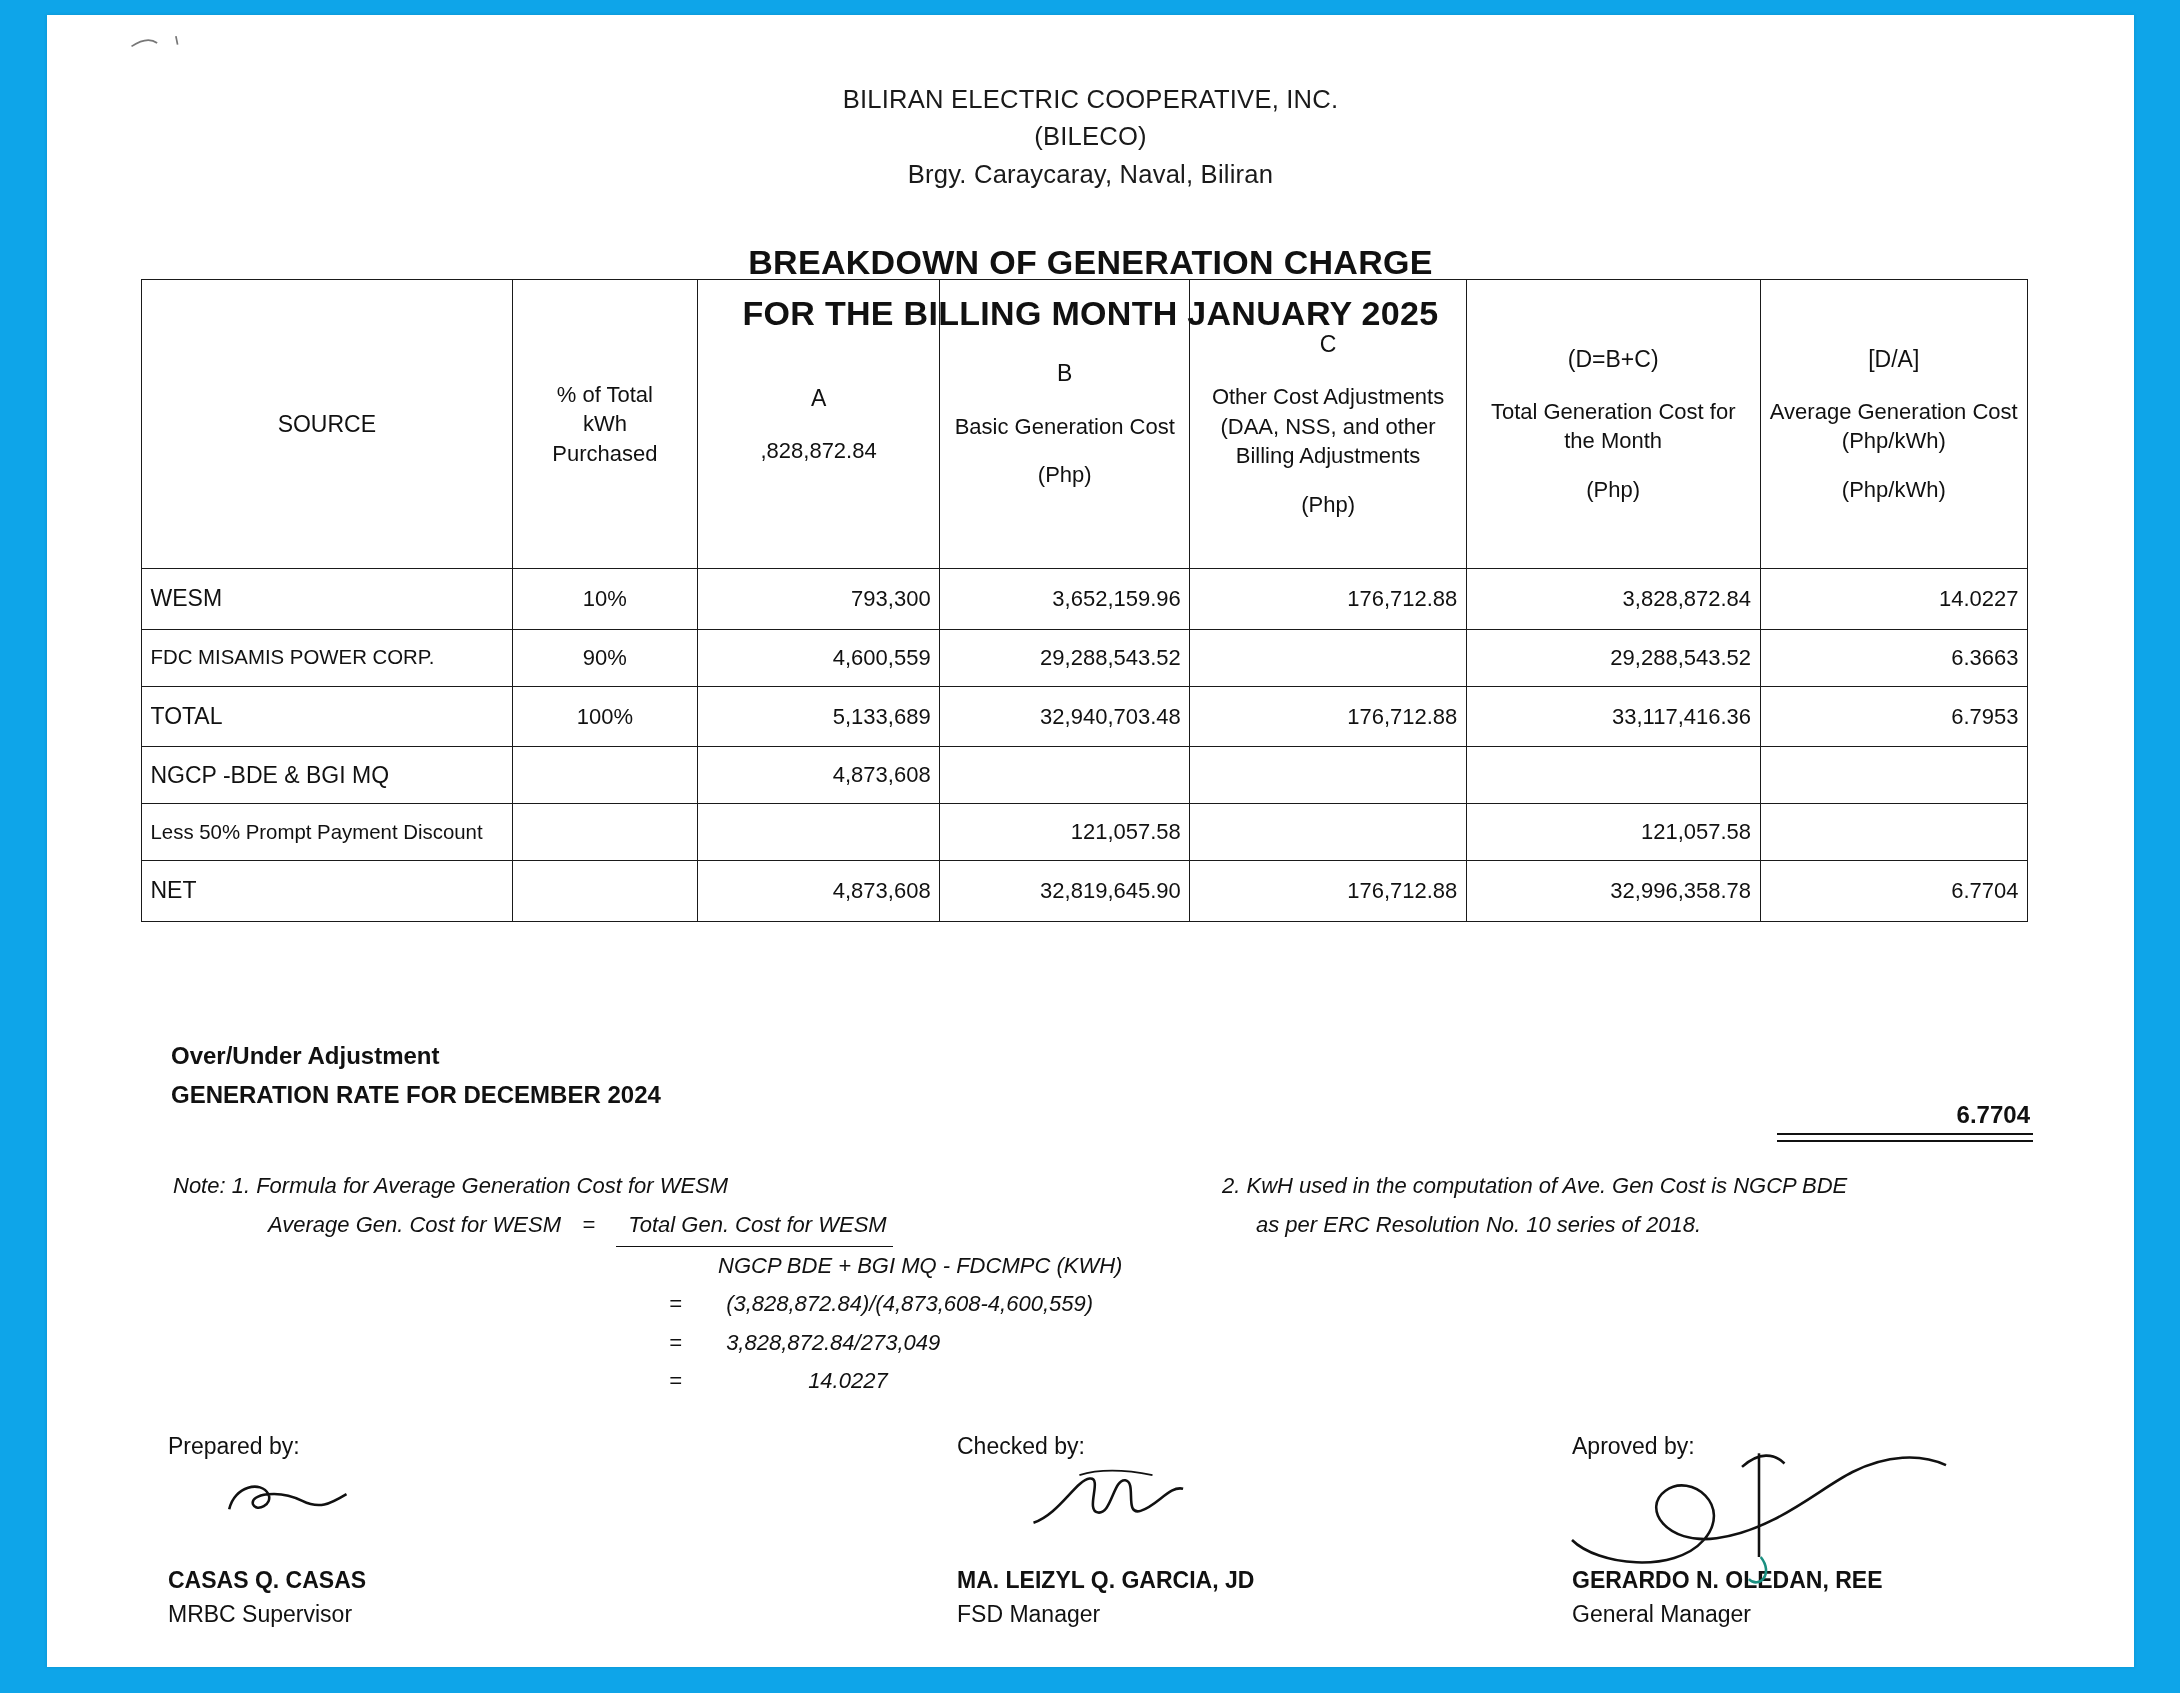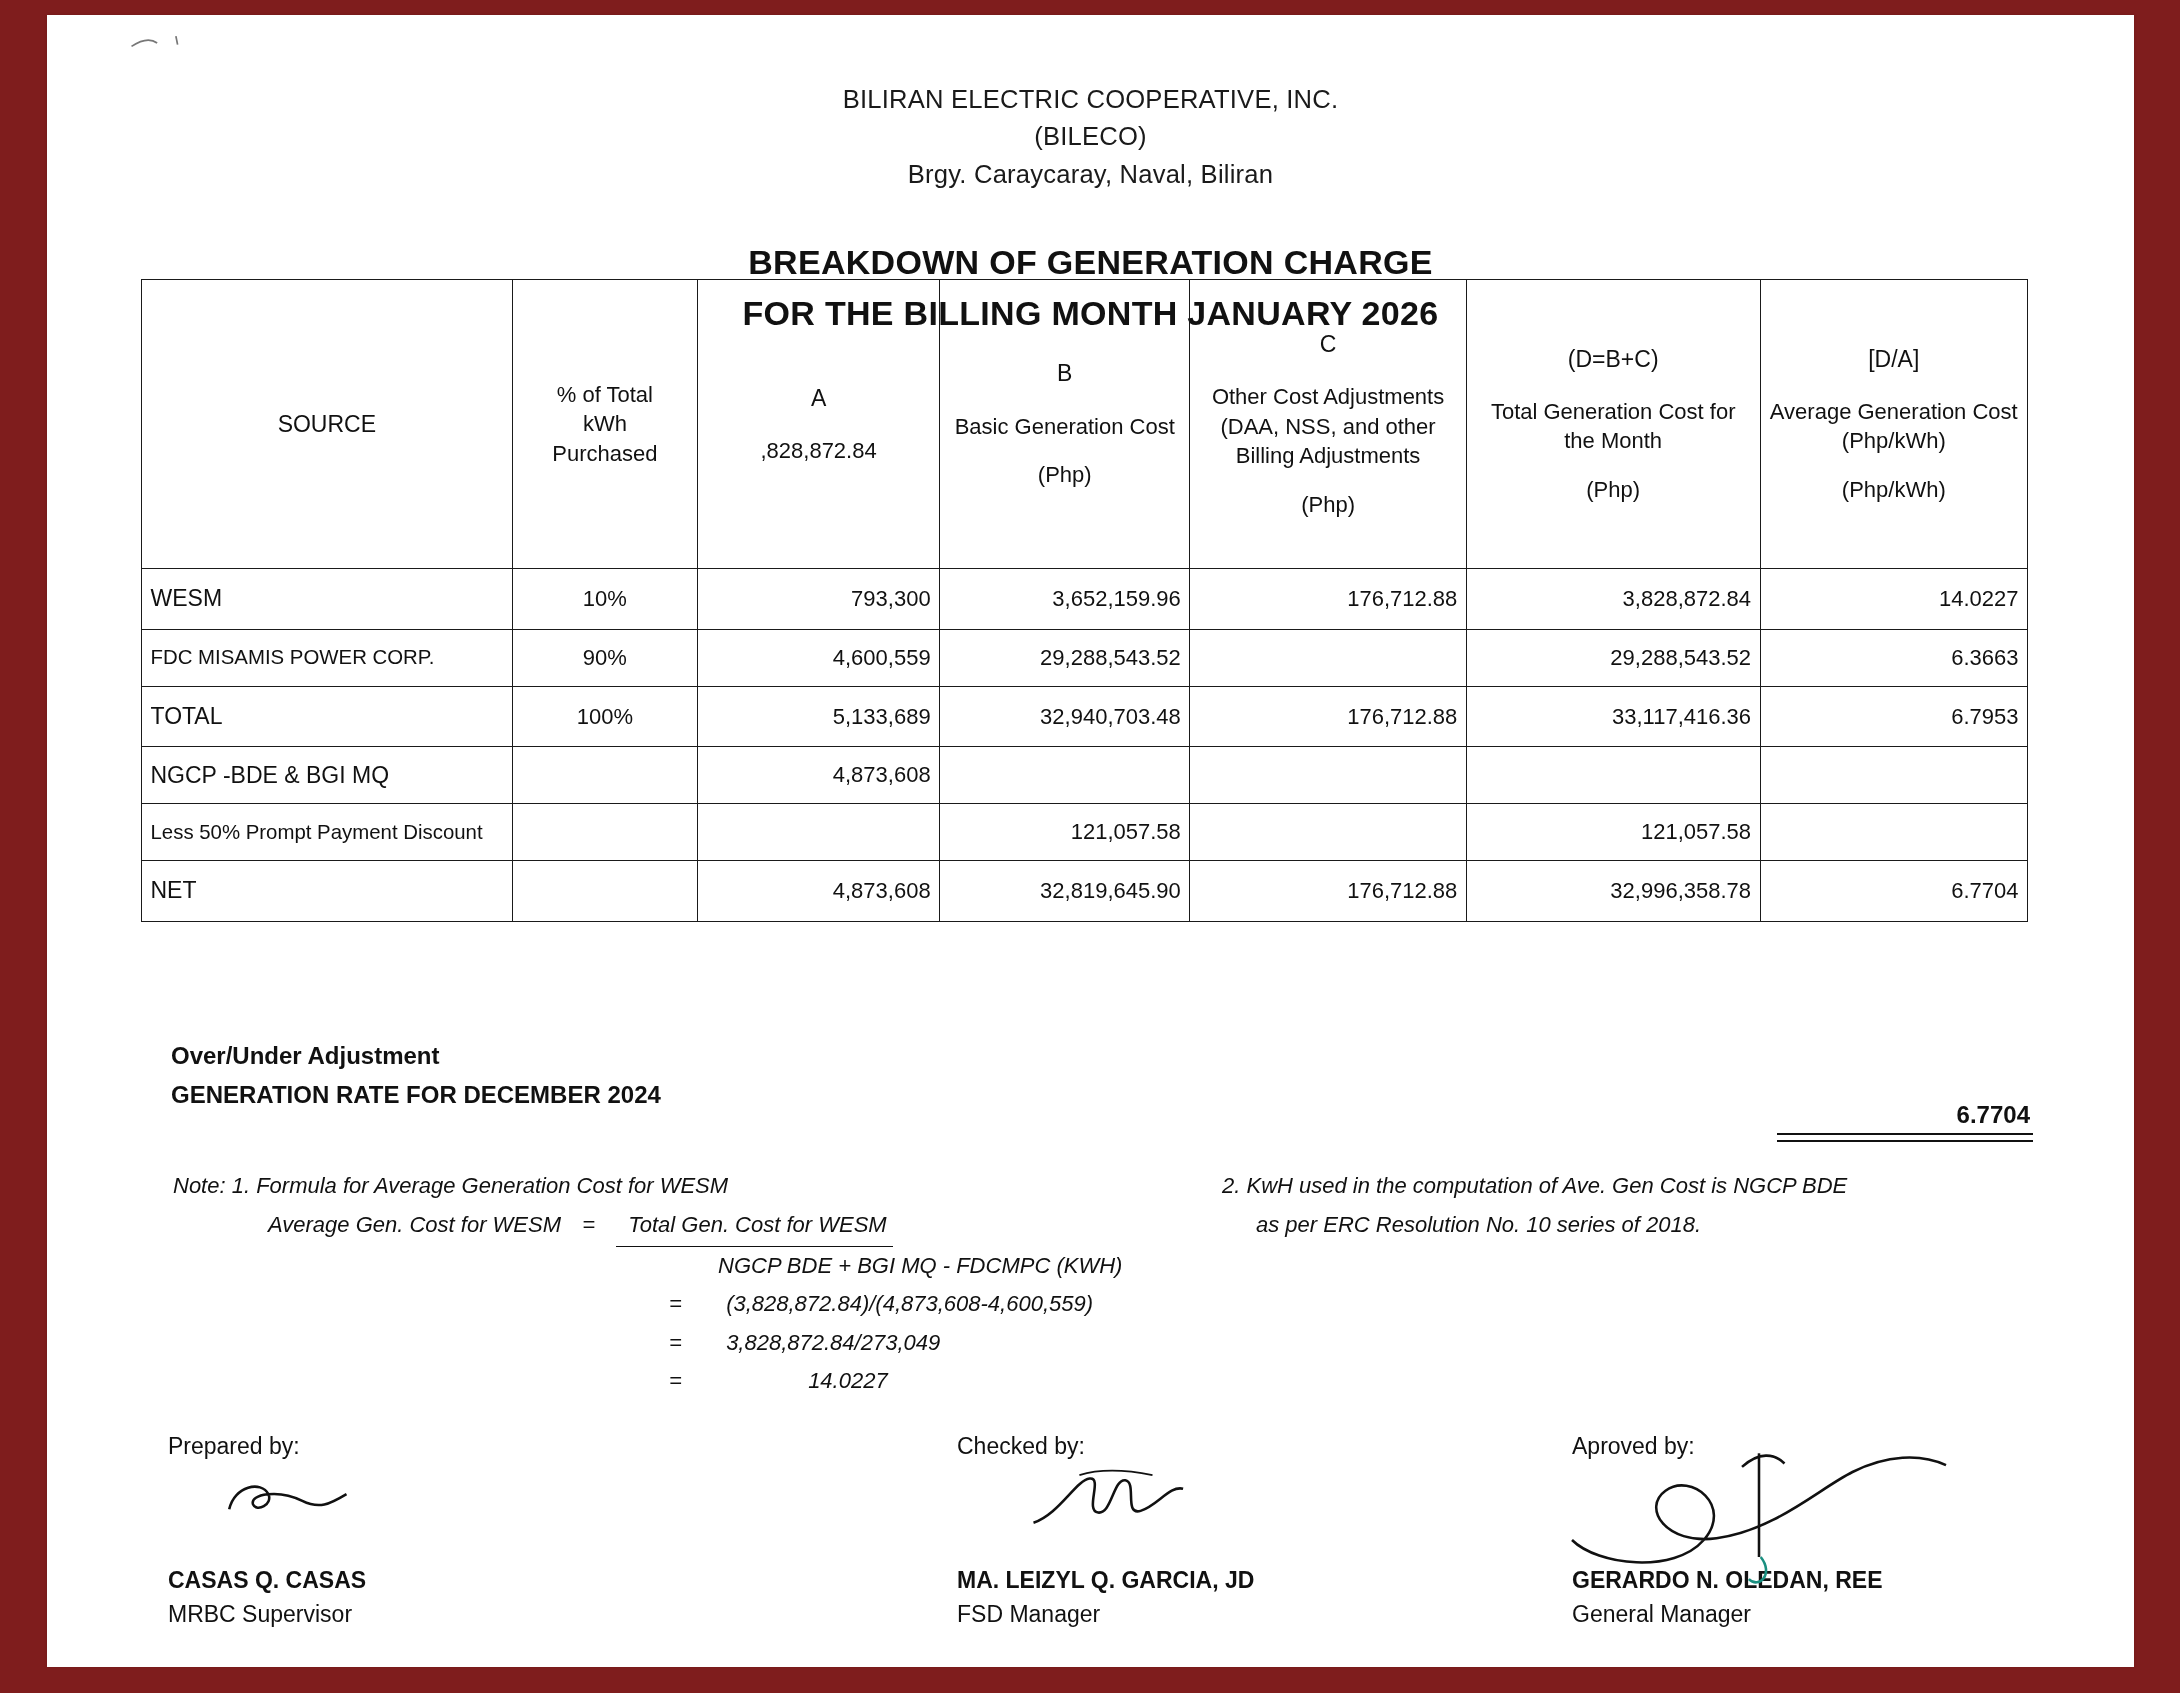--- a/index.html
+++ b/index.html
@@ -11,21 +11,21 @@
     width: 2181px;
     height: 1693px;
     font-family: "Liberation Sans", sans-serif;
     color: #111;
     overflow: hidden;
   }
   .page {
     position: relative;
     width: 2181px;
     height: 1693px;
-    background: #7f1d1d;
+    background: #0ea5e9;
     box-sizing: border-box;
   }
   .paper {
     position: absolute;
     left: 47px;
     top: 15.3px;
     width: 2087px;
     height: 1652px;
     background: #ffffff;
     box-shadow: 0 0 3.4px rgba(0,0,0,0.12);
@@ -208,21 +208,21 @@
       </svg>
 
       <div class="hdr hdr-block">
         <div>BILIRAN ELECTRIC COOPERATIVE, INC.</div>
         <div>(BILECO)</div>
         <div>Brgy. Caraycaray, Naval, Biliran</div>
       </div>
 
       <div class="title-block">
         <div>BREAKDOWN OF GENERATION CHARGE</div>
-        <div>FOR THE BILLING MONTH JANUARY 2026</div>
+        <div>FOR THE BILLING MONTH JANUARY 2025</div>
       </div>
 
       <table class="main">
         <colgroup>
           <col style="width:366px">
           <col style="width:183px">
           <col style="width:239px">
           <col style="width:247px">
           <col style="width:273px">
           <col style="width:290px">

